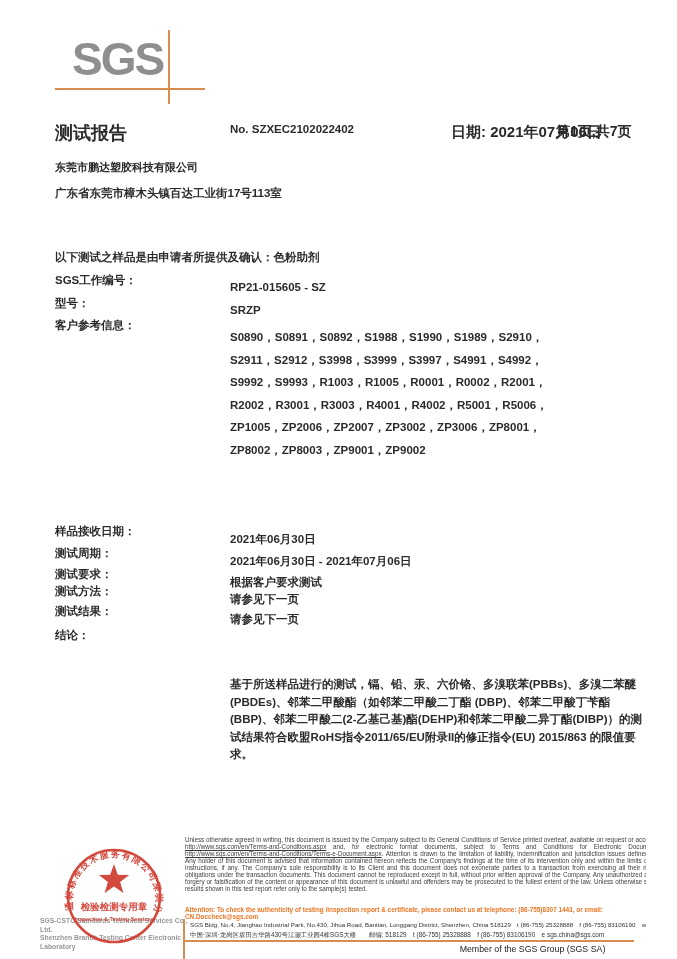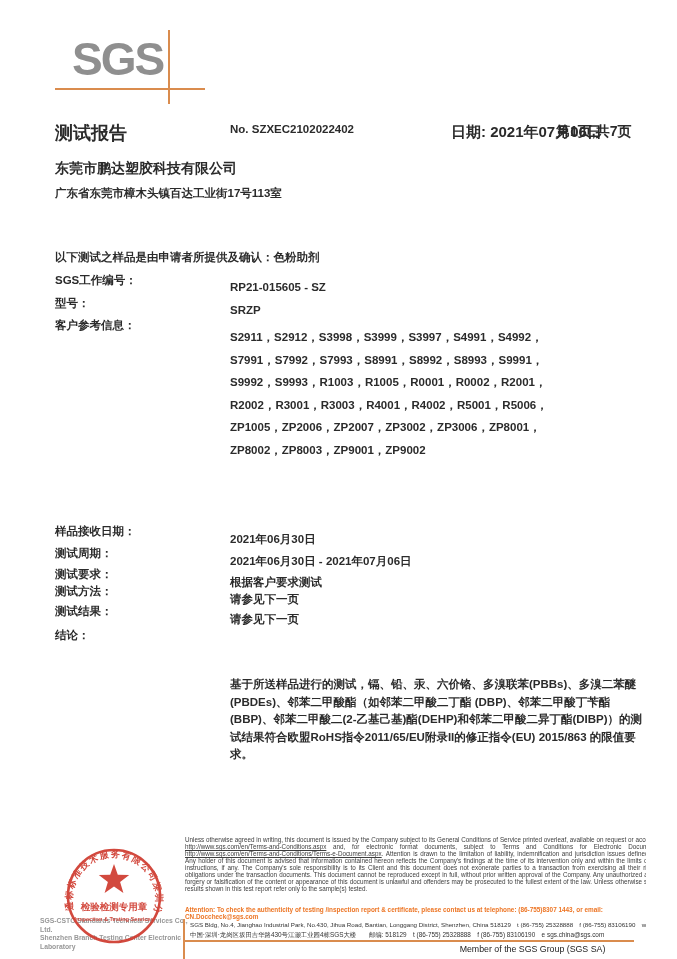--- a/index.html
+++ b/index.html
@@ -29,21 +29,21 @@
     position: absolute; left: 168px; top: 30px;
     width: 2px; height: 74px; background: #da8c4e;
   }
 
   .title-row { position: absolute; top: 121px; left: 0; width: 677px; height: 20px; }
   .report-title { position: absolute; left: 55px; top: 0; font-size: 18px; font-weight: bold; }
   .report-no { position: absolute; left: 230px; top: 2px; font-size: 11.5px; font-weight: 600; }
   .report-date { position: absolute; left: 419px; top: 2px; font-size: 15px; font-weight: 600; margin-left: 32px; }
   .report-page { position: absolute; left: 556px; top: 2px; font-size: 14px; font-weight: 600; }
 
-  .applicant-name { position: absolute; left: 55px; top: 160px; font-size: 14px; font-weight: 600; }
+  .applicant-name { position: absolute; left: 55px; top: 160px; font-size: 11px; font-weight: 600; }
   .applicant-address { position: absolute; left: 55px; top: 186px; font-size: 11.5px; font-weight: 600; }
 
   .intro-line { position: absolute; left: 55px; top: 250px; font-size: 11.5px; font-weight: 600; }
 
   
   .frow { position: absolute; left: 55px; font-size: 11.5px; font-weight: 600; }
   .frow .lbl { position: absolute; left: 0; top: 0; width: 170px; }
   .frow .val { position: absolute; left: 175px; top: 8px; width: 420px; }
   .ref-line { line-height: 22.6px; white-space: nowrap; }
   .conclusion-text { line-height: 17.6px; width: 415px; margin-top: 40px; }
@@ -98,22 +98,22 @@
   </div>
 
   <div class="frow" style="top:296px">
     <span class="lbl">型号：</span>
     <span class="val">SRZP</span>
   </div>
 
   <div class="frow" style="top:318px">
     <span class="lbl">客户参考信息：</span>
     <span class="val">
+      <div class="ref-line">S0890，S0891，S0892，S1988，S1990，S1989，S2910，</div>
       <div class="ref-line">S2911，S2912，S3998，S3999，S3997，S4991，S4992，</div>
-      <div class="ref-line">S7991，S7992，S7993，S8991，S8992，S8993，S9991，</div>
       <div class="ref-line">S9992，S9993，R1003，R1005，R0001，R0002，R2001，</div>
       <div class="ref-line">R2002，R3001，R3003，R4001，R4002，R5001，R5006，</div>
       <div class="ref-line">ZP1005，ZP2006，ZP2007，ZP3002，ZP3006，ZP8001，</div>
       <div class="ref-line">ZP8002，ZP8003，ZP9001，ZP9002</div>
     </span>
   </div>
 
   <div class="frow" style="top:524px">
     <span class="lbl">样品接收日期：</span>
     <span class="val">2021年06月30日</span>

